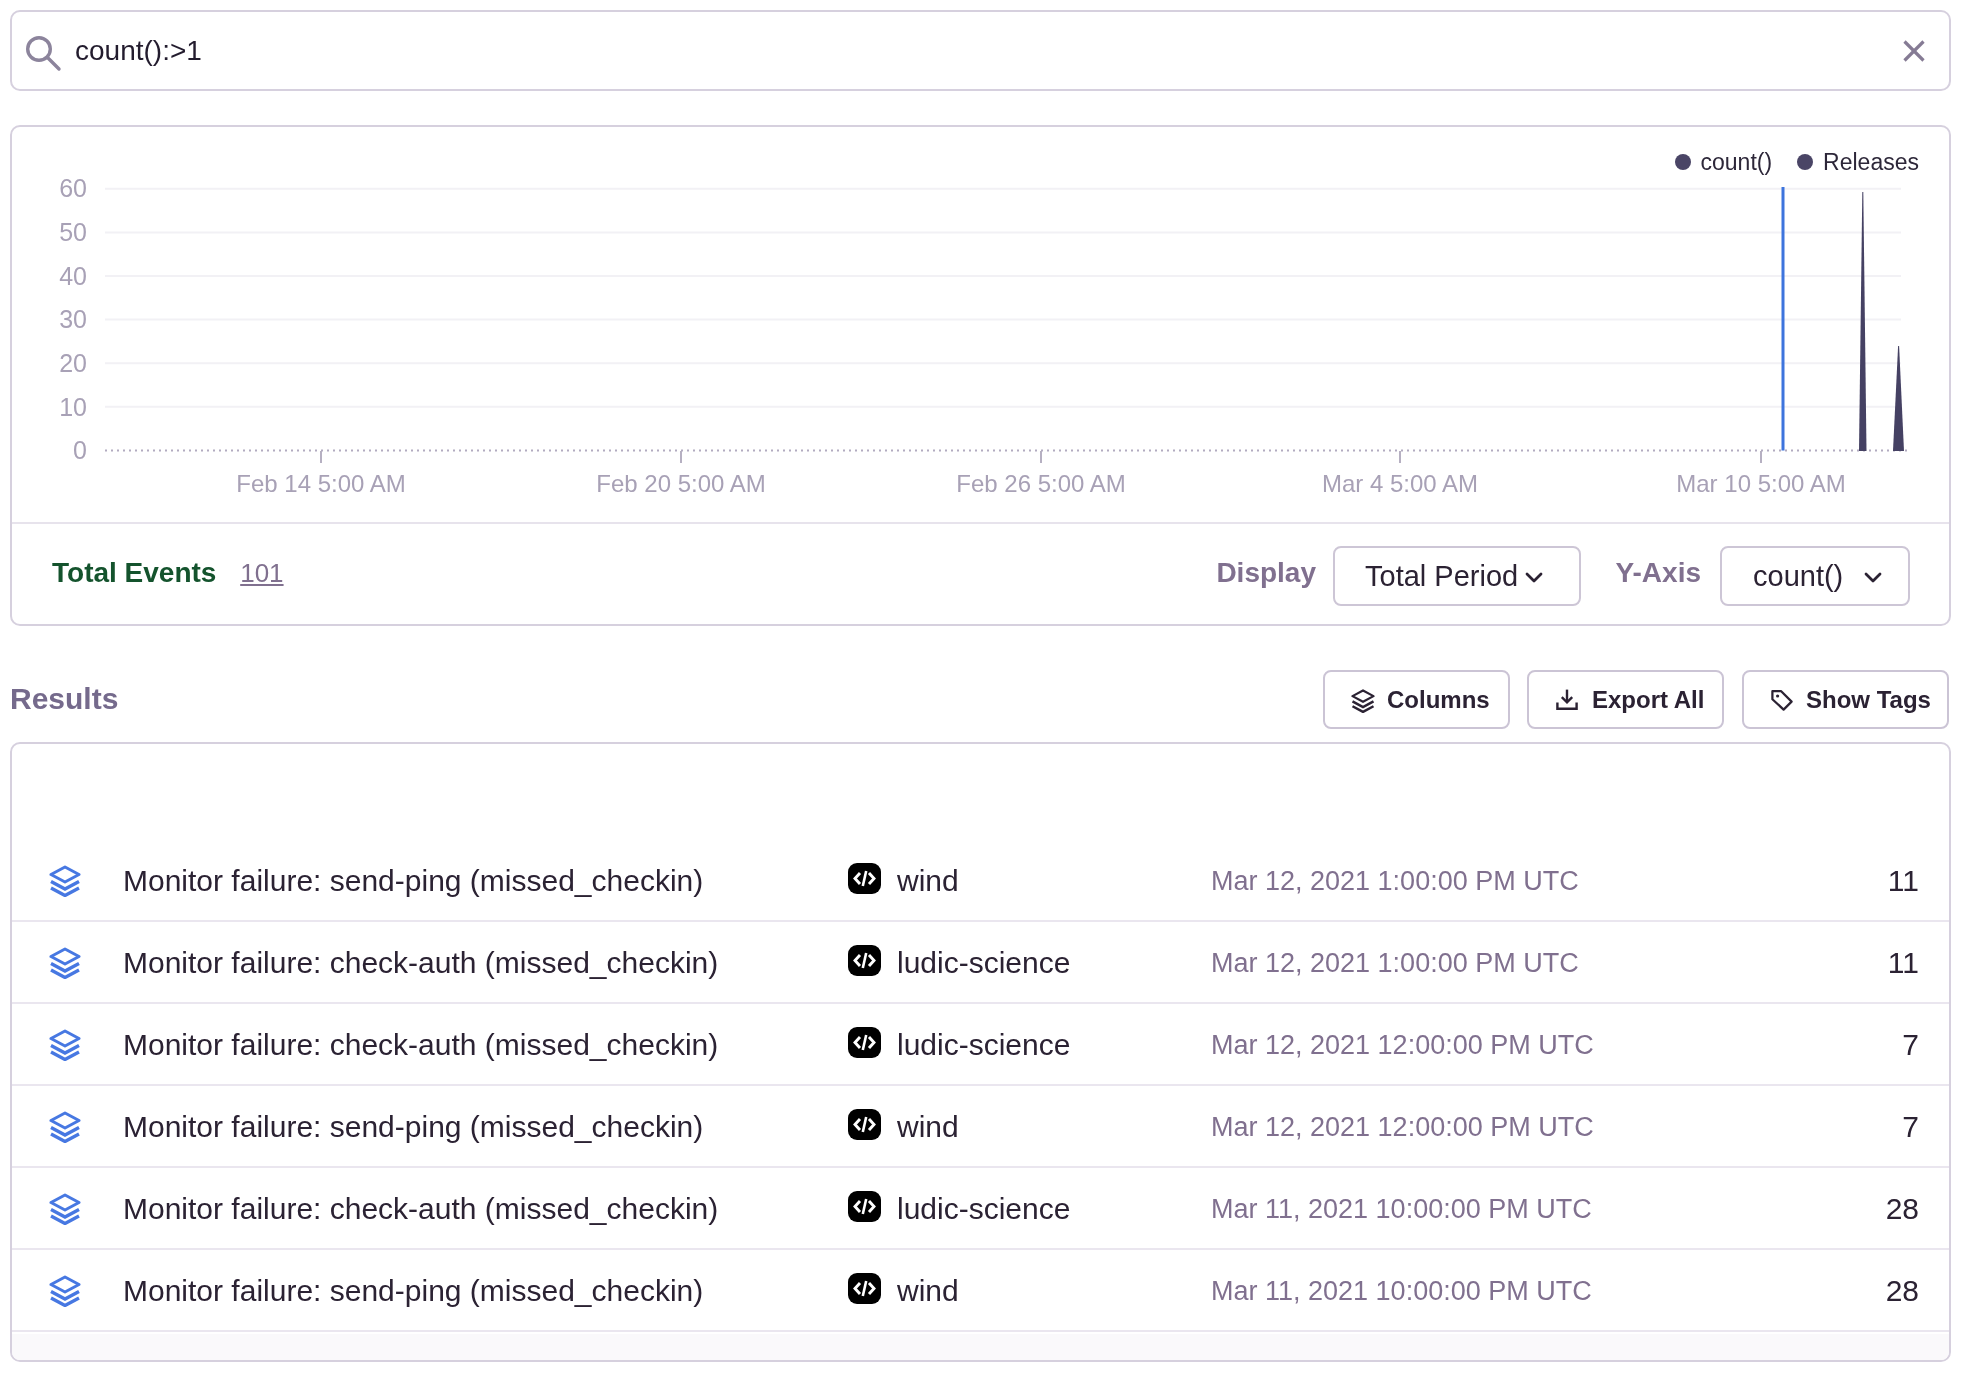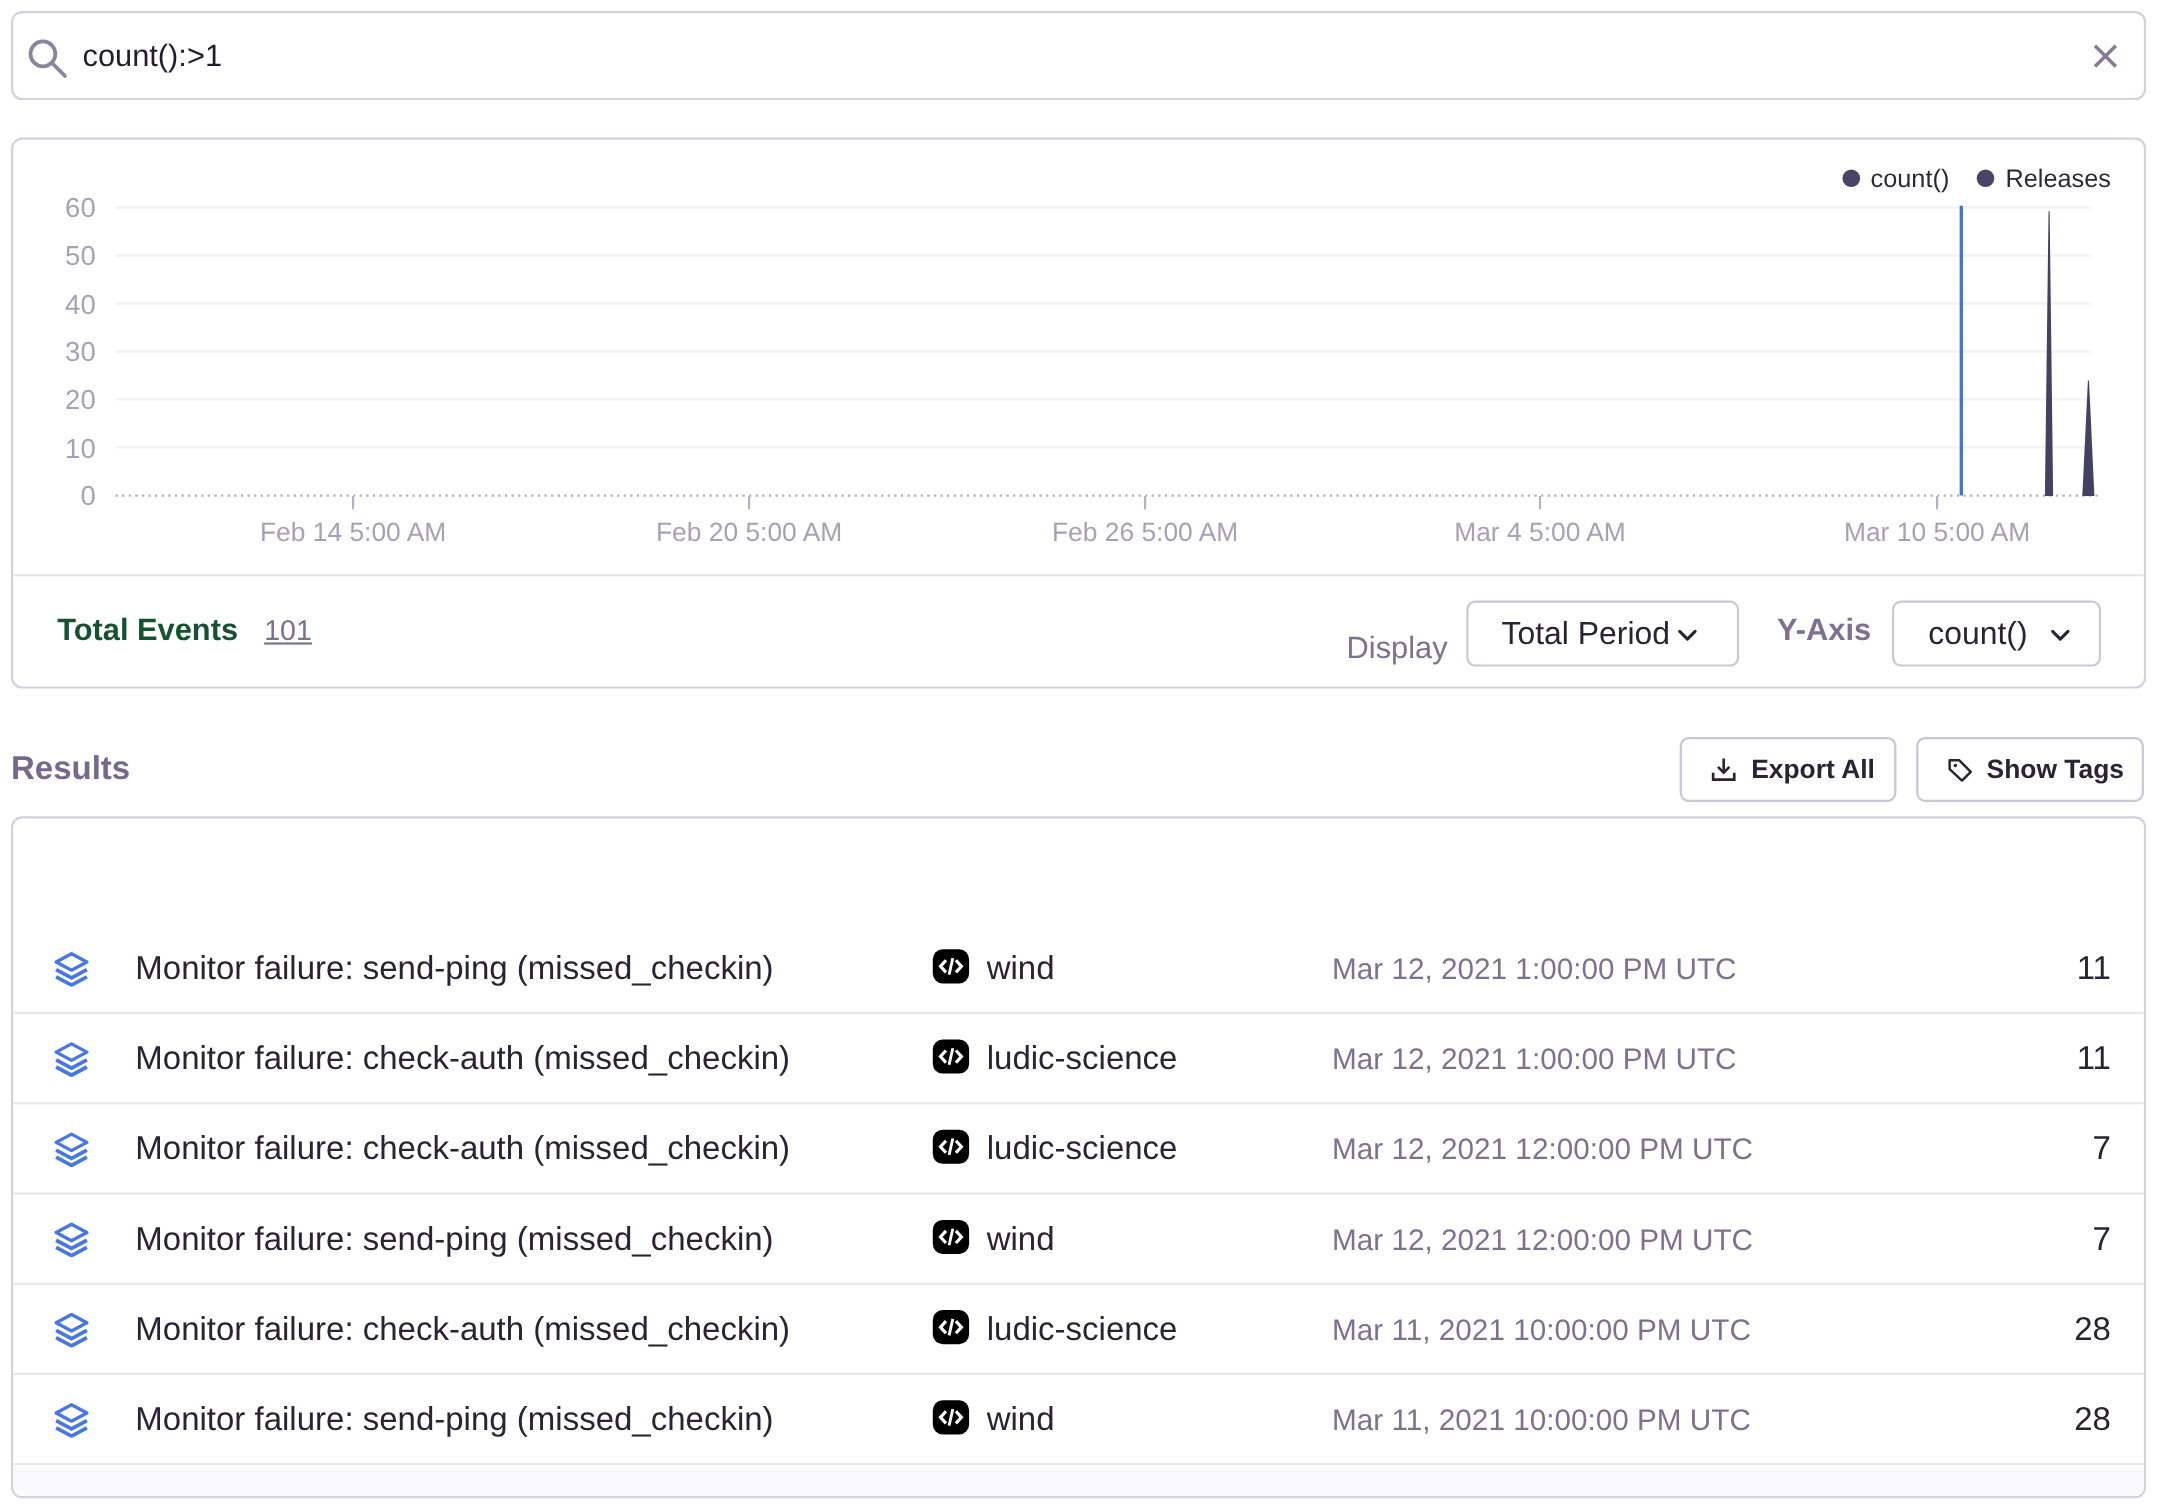--- a/index.html
+++ b/index.html
@@ -73,38 +73,46 @@
     <polygon points="1847,324 1850.3,65 1851.3,65 1854.5,324" fill="#454163"></polygon>
     <polygon points="1881,324 1886.1,219 1887.1,219 1892,324" fill="#454163"></polygon>
   </svg>
 
   <div class="abs" style="left:0; right:0; top:395px; border-top:2px solid #e7e3ec;"></div>
 
   <div class="abs" style="left:40px; top:395px; height:102px; line-height:102px; font-size:28px;">
     <span style="font-weight:bold; color:#14532d;">Total Events</span>
     <span style="color:#80708f; margin-left:16px; font-size:26px;text-decoration:underline;">101</span>
   </div>
-  <div class="abs" style="right:633px; top:395px; height:80px; line-height:102px; font-size:28px; font-weight:normal; color:#80708f;margin-top:16px;">Display</div>
+  <div class="abs" style="right:633px; top:395px; height:80px; line-height:102px; font-size:28px; font-weight:bold; color:#80708f;">Display</div>
   <div class="abs" style="left:1321px; top:419px; width:248px; height:60px; border:2px solid #cdc6d6; border-radius:8px;">
     <div class="abs" style="left:30px; top:0; height:56px; line-height:56px; font-size:29px; color:#2b2233;">Total Period</div>
     <svg class="abs" style="right:36px; top:24px;" width="18" height="11" viewBox="0 0 18 11">
           <polyline points="2,2 9,9 16,2" fill="none" stroke="#2b2233" stroke-width="2.8" stroke-linecap="round" stroke-linejoin="round"></polyline>
         </svg>
   </div>
   <div class="abs" style="right:248px; top:395px; height:102px; line-height:102px; font-size:28px; font-weight:bold; color:#80708f;">Y-Axis</div>
   <div class="abs" style="left:1708px; top:419px; width:190px; height:60px; border:2px solid #cdc6d6; border-radius:8px;">
     <div class="abs" style="left:31px; top:0; height:56px; line-height:56px; font-size:29px; color:#2b2233;">count()</div>
     <svg class="abs" style="right:26px; top:24px;" width="18" height="11" viewBox="0 0 18 11">
           <polyline points="2,2 9,9 16,2" fill="none" stroke="#2b2233" stroke-width="2.8" stroke-linecap="round" stroke-linejoin="round"></polyline>
         </svg>
   </div>
 </div>
 
 <div class="abs" style="left:10px; top:680px; height:38px; line-height:38px; font-size:30px; font-weight:bold; color:#756a8c;">Results</div>
 
+<div class="abs" style="left:1323px; top:670px; width:187px; height:59px; border:2px solid #cbc4d5; border-radius:8px; background:#fff;">
+  <svg class="abs" style="left:26px; top:17px;" width="24" height="24" viewBox="0 0 32 32">
+    <polygon points="16,2 30,9.5 16,17 2,9.5" fill="none" stroke="#2b2233" stroke-width="3" stroke-linejoin="round"></polygon>
+    <polyline points="2,16.5 16,24 30,16.5" fill="none" stroke="#2b2233" stroke-width="3.4"></polyline>
+    <polyline points="2,23 16,30.5 30,23" fill="none" stroke="#2b2233" stroke-width="3.4"></polyline>
+  </svg>
+  <div class="abs" style="left:62px; top:0; height:55px; line-height:55px; font-size:24px; font-weight:bold; color:#2b2233;">Columns</div>
+</div>
 
 <div class="abs" style="left:1527px; top:670px; width:197px; height:59px; border:2px solid #cbc4d5; border-radius:8px; background:#fff;">
   <svg class="abs" style="left:26px; top:16px;" width="24" height="24" viewBox="0 0 30 30">
     <line x1="15" y1="2" x2="15" y2="17" stroke="#2b2233" stroke-width="3"></line>
     <polyline points="8.5,11.5 15,18 21.5,11.5" fill="none" stroke="#2b2233" stroke-width="3"></polyline>
     <path d="M3,18 v8 h24 v-8" fill="none" stroke="#2b2233" stroke-width="3"></path>
   </svg>
   <div class="abs" style="left:63px; top:0; height:55px; line-height:55px; font-size:24px; font-weight:bold; color:#2b2233;">Export All</div>
 </div>
 

